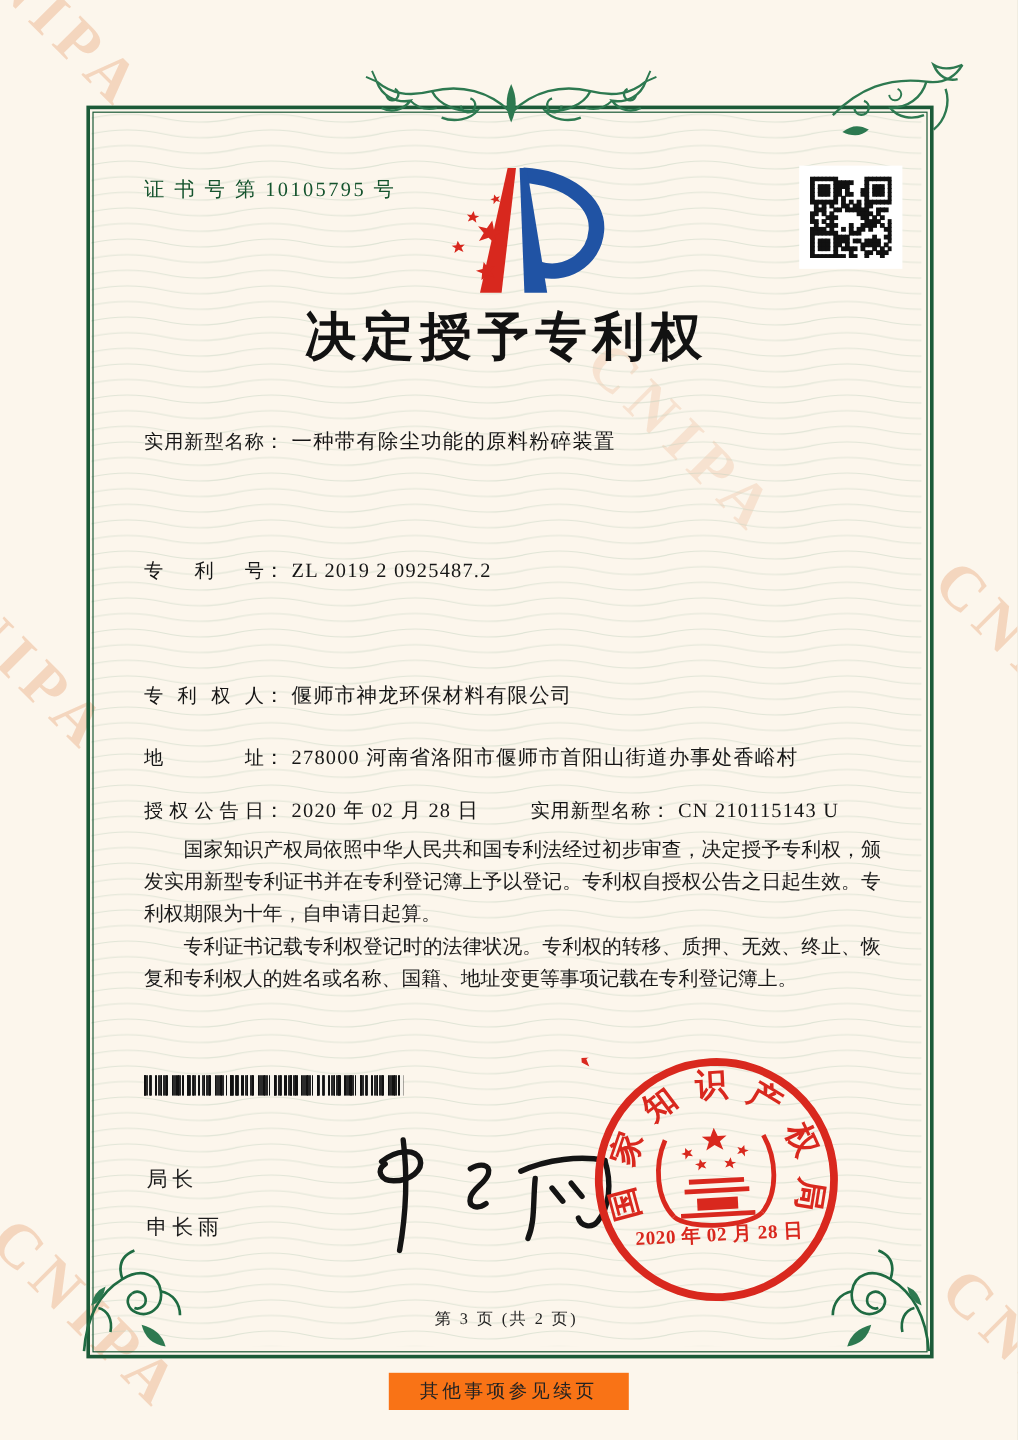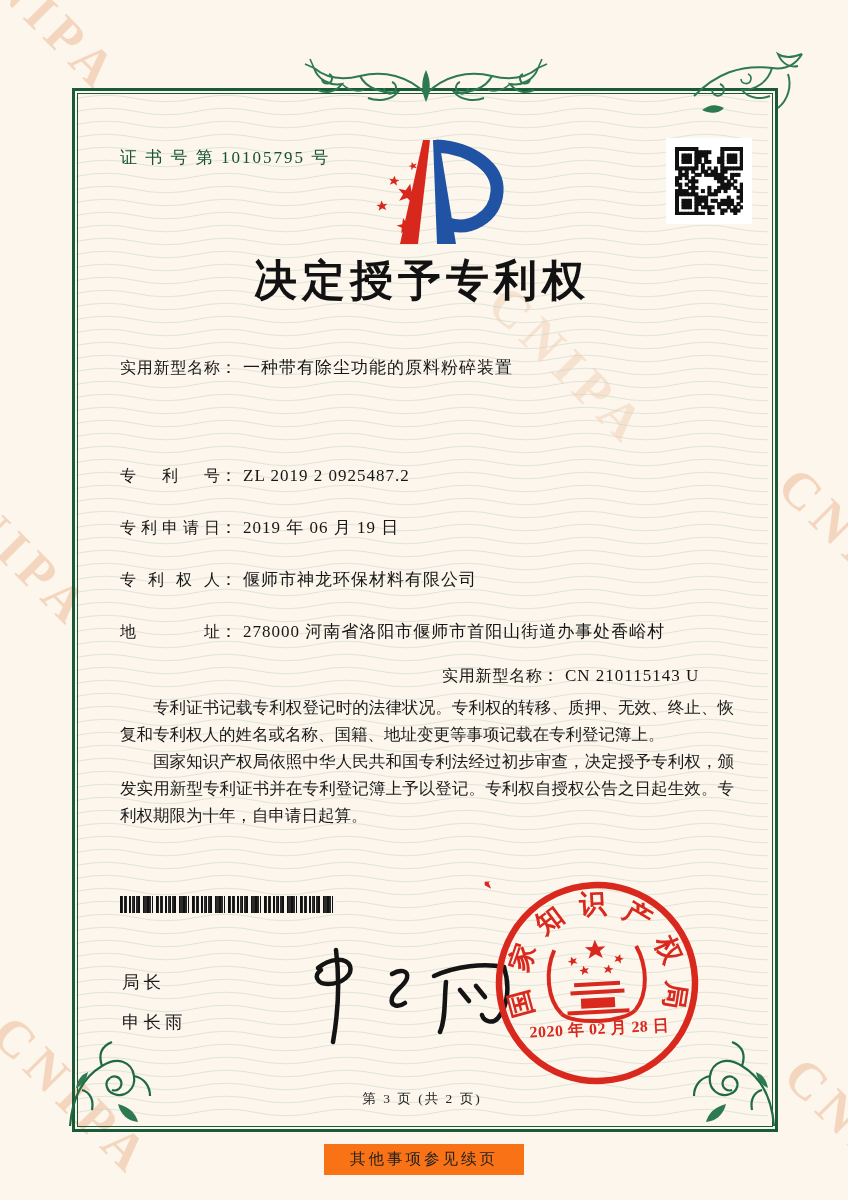--- a/index.html
+++ b/index.html
@@ -398,38 +398,38 @@
   </div>
 
   <div class="title">决定授予专利权</div>
 
   <div class="frow" style="top:356px;">
     <span class="flabel">实用新型名称</span><span class="fcolon">：</span><span class="fvalue">一种带有除尘功能的原料粉碎装置</span>
   </div>
   <div class="frow" style="top:464px;">
     <span class="flabel">专利号</span><span class="fcolon">：</span><span class="fvalue">ZL 2019 2 0925487.2</span>
   </div>
-  <div class="frow" style="top:516px;">
-    <span class="flabel">专利申请日</span><span class="fcolon">：</span><span class="fvalue">2019 年 06 月 19 日</span>
-  </div>
   <div class="frow" style="top:568px;">
     <span class="flabel">专利权人</span><span class="fcolon">：</span><span class="fvalue">偃师市神龙环保材料有限公司</span>
   </div>
   <div class="frow" style="top:620px;">
     <span class="flabel">地址</span><span class="fcolon">：</span><span class="fvalue">278000 河南省洛阳市偃师市首阳山街道办事处香峪村</span>
   </div>
   <div class="frow" style="top:664px;">
+    <span>
+      <span class="flabel">授权公告日</span><span class="fcolon">：</span><span class="fvalue">2020 年 02 月 28 日</span>
+    </span>
     <span class="grant2">
       <span class="flabel">实用新型名称</span><span class="fcolon">：</span><span class="fvalue">CN 210115143 U</span>
     </span>
   </div>
 
   <div class="bodytext">
+    <p>国家知识产权局依照中华人民共和国专利法经过初步审查，决定授予专利权，颁发实用新型专利证书并在专利登记簿上予以登记。专利权自授权公告之日起生效。专利权期限为十年，自申请日起算。</p>
     <p>专利证书记载专利权登记时的法律状况。专利权的转移、质押、无效、终止、恢复和专利权人的姓名或名称、国籍、地址变更等事项记载在专利登记簿上。</p>
-    <p>国家知识产权局依照中华人民共和国专利法经过初步审查，决定授予专利权，颁发实用新型专利证书并在专利登记簿上予以登记。专利权自授权公告之日起生效。专利权期限为十年，自申请日起算。</p>
   </div>
 
   <div class="barcode"></div>
 
   <div class="signer-title">局长</div>
   <div class="signer-name">申长雨</div>
 
   <svg class="signature" width="262" height="106" viewBox="0 0 262 106">
     <g fill="none" stroke="#141414" stroke-width="4.5" stroke-linecap="round" stroke-linejoin="round">
       <path d="M30 24 C42 14 58 13 62 22 C65 31 54 40 40 40 C29 40 25 31 33 26"></path>

